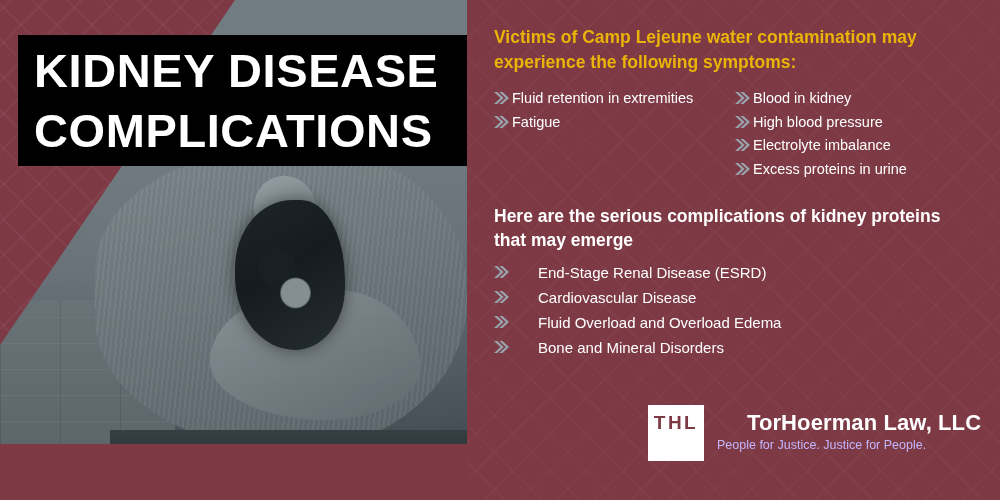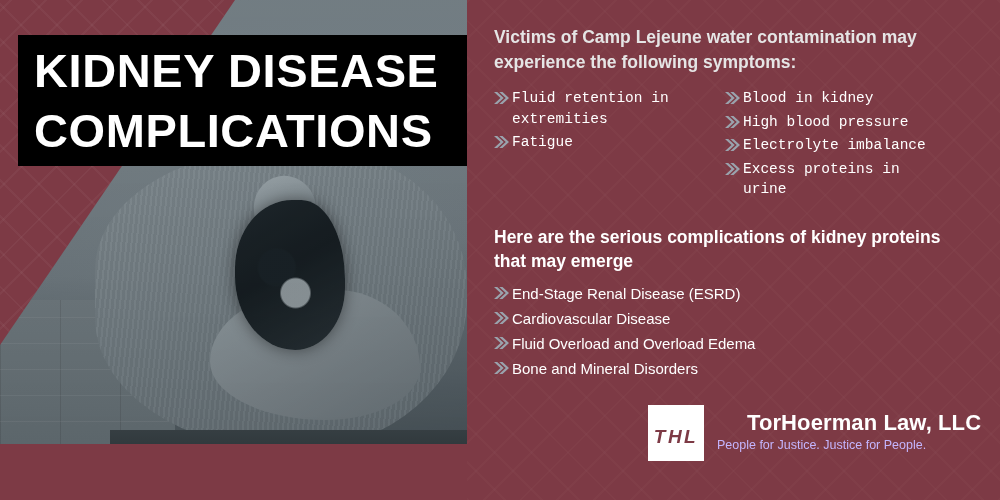--- a/index.html
+++ b/index.html
@@ -67,38 +67,38 @@
     line-height:60px;padding-left:16px;white-space:nowrap;}
 
   
   .right-panel{position:absolute;left:467px;top:0;width:533px;height:500px;background:#7d3a45;overflow:hidden;}
   .chevron-bg{position:absolute;left:0;top:0;width:533px;height:500px;opacity:.55;
     background-image:
       repeating-linear-gradient(45deg, rgba(255,255,255,.035) 0 2px, rgba(0,0,0,0) 2px 26px),
       repeating-linear-gradient(-45deg, rgba(255,255,255,.035) 0 2px, rgba(0,0,0,0) 2px 26px);}
   .right-content{position:relative;padding:25px 0 0 27px;}
 
-  .intro{color:#e5e5e5;font-size:17.5px;font-weight:700;line-height:25px;max-width:460px;margin:0 0 13px 0;}
-
-  .sym-cols{display:flex;gap:6px;font-family:Liberation Mono, monospace;}
+  .intro{color:#eab308;font-size:17.5px;font-weight:700;line-height:25px;max-width:460px;margin:0 0 13px 0;}
+
+  .sym-cols{display:flex;gap:16px;}
   .sym-col{width:225px;}
   .bullet{display:flex;align-items:flex-start;color:#fff;font-size:14.5px;line-height:20.5px;
     margin-bottom:3px;font-weight:400;}
   .chev{flex:0 0 auto;width:16px;margin-right:2px;color:#9aa3ad;font-size:16px;line-height:20.5px;}
   .chev svg{display:block;margin-top:4px;}
   .btxt{flex:1 1 auto;}
 
   .subhead{color:#fff;font-size:17.5px;font-weight:700;line-height:24px;margin:22px 0 10px 0;max-width:470px;}
 
   .comp-list{margin-top:2px;}
-  .comp-list .bullet{font-size:15px;line-height:22px;margin-bottom:3px;}
+  .comp-list .bullet{font-size:15px;line-height:22px;margin-bottom:3px;gap:26px;}
 
   
   .logo{position:absolute;left:181px;top:405px;display:flex;align-items:flex-start;}
-  .logo-mark{width:56px;height:56px;background:#fff;display:flex;align-items:center;justify-content:center;font-style:italic;}
+  .logo-mark{width:56px;height:56px;background:#fff;display:flex;align-items:flex-start;justify-content:center;}
   .logo-mark span{color:#7d3a45;font-size:19px;font-weight:700;letter-spacing:2.5px;margin-top:7px;}
   .logo-text{margin-left:13px;padding-top:5px;}
   .logo-name{color:#fff;font-size:22px;font-weight:700;letter-spacing:.1px;line-height:26px;white-space:nowrap;margin-left:30px;}
   .logo-tag{color:#c4b5fd;font-size:12.5px;font-weight:400;line-height:18px;white-space:nowrap;}
 </style>
 </head>
 <body>
 
 <div id="infographic">
 

